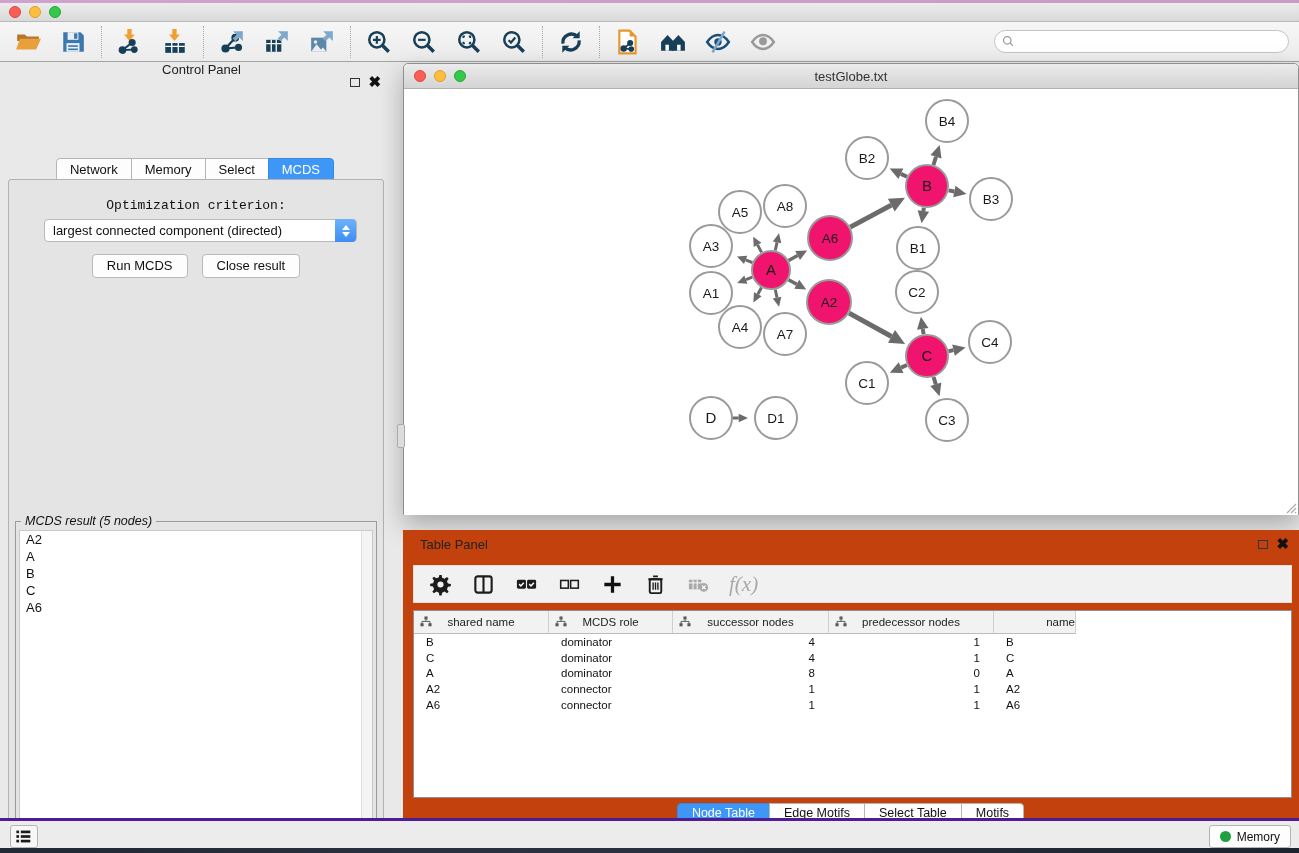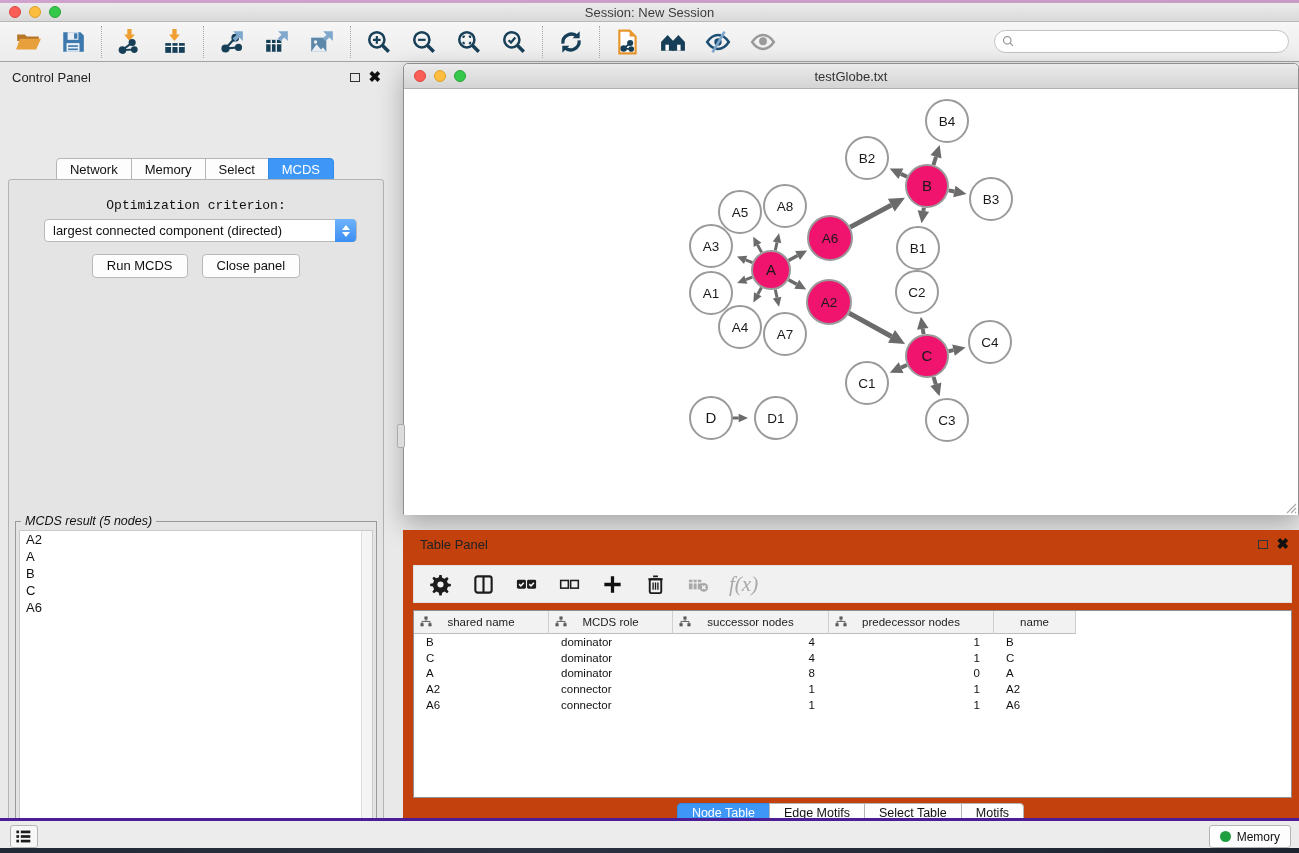--- a/index.html
+++ b/index.html
@@ -29,21 +29,21 @@
   .tb-group + .tb-group { border-left:1px dotted #a8a8a8; }
   .tb-btn { width:30px; height:30px; border:none; background:transparent; padding:2px; cursor:pointer; }
   .tb-btn svg { width:26px; height:26px; display:block; }
   .search-wrap { margin-left:auto; margin-right:10px; position:relative; width:295px; height:23px; }
   .search-wrap input { width:100%; height:100%; border:1px solid #c3c3c3; border-radius:12px;
     padding:0 10px 0 26px; font-size:12px; background:#fff; outline:none; }
   .search-glyph { position:absolute; left:7px; top:4px; width:15px; height:15px; }
 
   
   .control-panel { position:absolute; left:0; top:62px; width:391px; height:756px; background:#e9e9e9; }
-  .cp-header { position:absolute; left:0; top:0; width:100%; height:30px; display:flex; align-items:center; }
+  .cp-header { position:absolute; left:0; top:0; width:100%; height:30px; display:flex; align-items:center;flex-direction:column; }
   .cp-header .panel-title { margin-left:12px; font-size:13px; color:#222; }
   .panel-header-btns { margin-left:auto; display:flex; align-items:center; gap:8px; margin-right:10px; }
   .float-btn { width:10px; height:9px; border:1.6px solid #333; background:transparent; display:inline-block; }
   .close-btn { font-size:15px; font-weight:bold; color:#111; line-height:10px; cursor:pointer; }
   .cp-tabs { position:absolute; top:96px; left:0; width:100%; display:flex; justify-content:center; }
   .tab { border:1px solid #b5b5b5; background:#fdfdfd; color:#111; font-size:13px;
     padding:3px 13px 4px; margin-left:-1px; cursor:pointer; white-space:nowrap; }
   .tab:first-child { border-radius:4px 0 0 4px; }
   .tab:last-child { border-radius:0 4px 4px 0; }
   .tab.active { background:#3e97f6; border-color:#3389e8; color:#fff; }
@@ -122,21 +122,20 @@
 <body>
 
 <div class="desktop-top"></div>
 
 <div class="titlebar">
   <div class="traffic">
     <span class="light red"></span>
     <span class="light yellow"></span>
     <span class="light green"></span>
   </div>
-  <div class="title">Session: New Session</div>
 </div>
 
 <div class="toolbar" id="main-toolbar">
   <div class="tb-group">
       <button class="tb-btn"><span><svg viewBox="0 0 24 24">
             <path fill="#b5762a" d="M2 5h7l2 2h11v4H2z"></path>
             <path fill="#e7a03c" d="M4.5 9H24l-4.5 10H1z"></path>
           </svg></span></button>
       <button class="tb-btn"><span><svg viewBox="0 0 24 24">
             <path fill="#3c78ad" d="M3 3h16l3 3v15H3z"></path>
@@ -281,21 +280,21 @@
     <div class="opt-label">Optimization criterion:</div>
     <div class="criterion">
       <span>largest connected component (directed)</span>
       <span class="stepper">
           <span class="up"></span>
           <span class="down"></span>
         </span>
     </div>
     <div class="cp-buttons">
       <button class="btn">Run MCDS</button>
-      <button class="btn">Close panel</button>
+      <button class="btn">Close result</button>
     </div>
     <div class="result-group">
       <span class="result-legend">MCDS result (5 nodes)</span>
       <div class="result-list" id="result-list">
         <div class="result-scroll"></div>
       <div class="result-item">A2</div>
           <div class="result-item">A</div>
           <div class="result-item">B</div>
           <div class="result-item">C</div>
           <div class="result-item">A6</div>
@@ -488,21 +487,21 @@
           <span class="col-icon"><svg viewBox="0 0 24 24">
               <g fill="#5a5a5a">
                 <rect x="9.3" y="2.5" width="5.4" height="5.4"></rect>
                 <rect x="2.5" y="14" width="5.4" height="5.4"></rect>
                 <rect x="16.1" y="14" width="5.4" height="5.4"></rect>
               </g>
               <path d="M12 7.9v3.1M5.2 14v-3h13.6v3" stroke="#5a5a5a" stroke-width="1.7" fill="none"></path>
             </svg></span>
           <span>predecessor nodes</span>
         </div>
-        <div class="th" style="width: 82px;">
+        <div class="th" style="width: 82px; justify-content: flex-end;">
           <span>name</span>
         </div>
       </div>
     <div id="tbl-body">
         <div class="tr">
           <div class="td left" style="width: 135px;">B</div>
           <div class="td left" style="width: 124px;">dominator</div>
           <div class="td right" style="width: 156px;">4</div>
           <div class="td right" style="width: 165px;">1</div>
           <div class="td left" style="width: 82px;">B</div>

